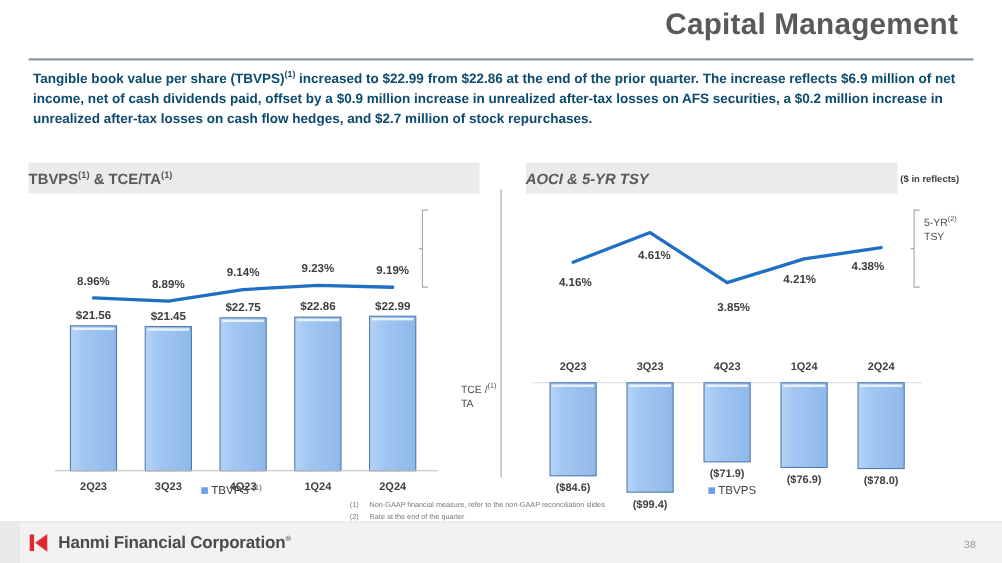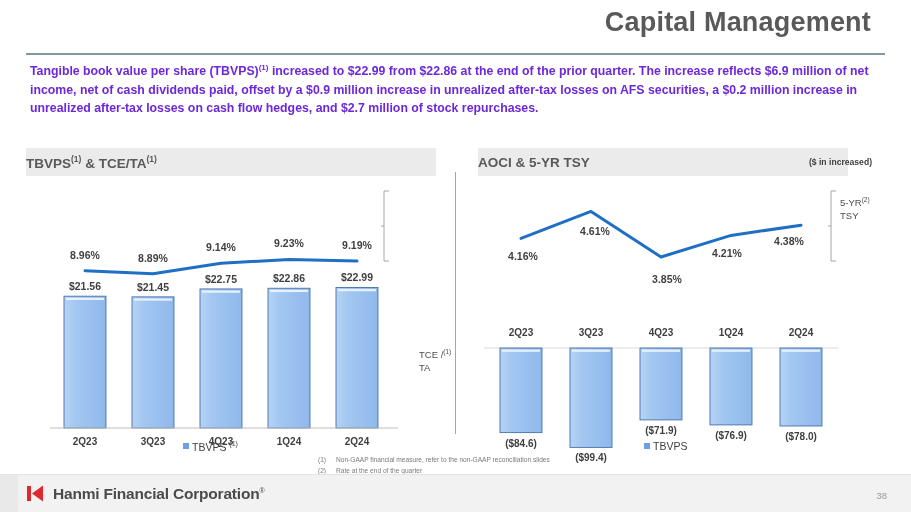--- a/index.html
+++ b/index.html
@@ -7,31 +7,31 @@
        font-family:"Liberation Sans","DejaVu Sans",sans-serif;color:#58595b;}
   .slide{position:absolute;inset:0;background:#ffffff;border-radius:23px;}
 
   
   .page-title{position:absolute;right:40px;top:8px;font-size:27px;font-weight:bold;
        color:#595959;letter-spacing:.2px;line-height:1.1;}
   .title-rule{position:absolute;left:26px;right:26px;top:53px;height:2px;background:#8097a3;}
 
   
   .body-copy{position:absolute;left:30px;top:62px;width:850px;font-size:12.3px;
-       font-weight:bold;line-height:1.52;color:#6d28d9;}
+       font-weight:bold;line-height:1.52;color:#0c4a6e;}
   .body-copy sup{font-size:8px;vertical-align:super;font-weight:bold;}
 
   
   .panel{position:absolute;top:148px;}
   .panel-left{left:26px;width:432px;height:300px;}
   .panel-right{left:478px;width:398px;height:300px;}
   .panel-band{position:absolute;left:0;top:0;height:28px;background:#ebebeb;
        display:flex;align-items:center;justify-content:flex-start;}
   .panel-left .panel-band{width:410px;}
-  .panel-right .panel-band{width:370px;}
+  .panel-right .panel-band{width:338px;font-style:italic;}
   .panel-band-title{font-size:13.5px;font-weight:bold;color:#595959;}
   .panel-band-title sup{font-size:8.5px;vertical-align:super;}
   .units-note{position:absolute;right:4px;top:9px;font-size:8.6px;font-weight:bold;color:#404040;}
 
   .divider{position:absolute;left:455px;top:172px;width:1px;height:262px;background:#a6a6a6;}
 
   
   .chart{position:absolute;left:0;top:28px;width:100%;height:272px;}
   svg{display:block;overflow:visible;}
 
@@ -137,21 +137,21 @@
   <svg style="position:absolute;left:381px;top:190px;" width="14" height="72">
     <path d="M8 1 L3 1 L3 71 L8 71 M3 36 L0 36" fill="none" stroke="#a6a6a6" stroke-width="1"></path>
   </svg>
 
   <div class="divider"></div>
 
   <div class="panel panel-right">
     <div class="panel-band">
       <span class="panel-band-title">AOCI &amp; 5-YR TSY</span>
     </div>
-    <div class="units-note">($ in increased)</div>
+    <div class="units-note">($ in reflects)</div>
     <div class="chart">
       <svg width="398" height="272" viewBox="0 0 398 272">
         <defs>
           <linearGradient id="barGradR" x1="0" y1="0" x2="1" y2="0">
             <stop offset="0%" stop-color="#b6d3f6"></stop>
             <stop offset="28%" stop-color="#a3c7f2"></stop>
             <stop offset="100%" stop-color="#8fb8ea"></stop>
           </linearGradient>
         </defs>
         <g>

